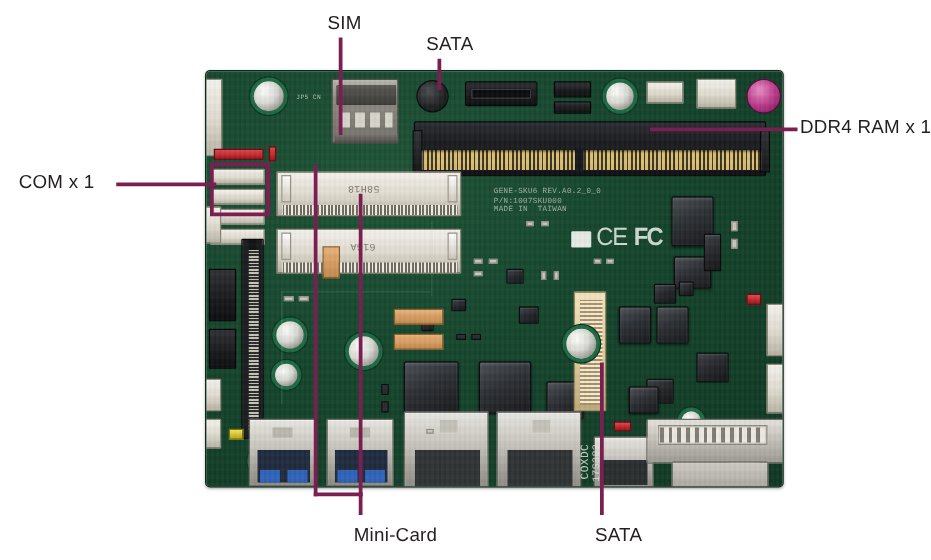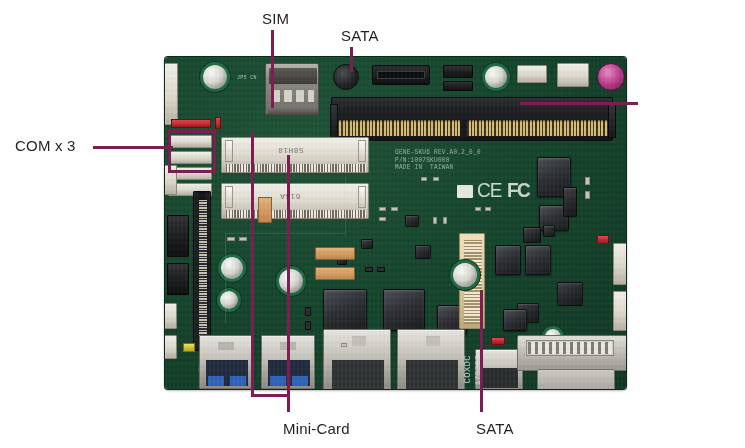--- a/index.html
+++ b/index.html
@@ -279,23 +279,24 @@
     <div class="p" style="left:60px;top:176px;width:1px;height:90px;background:rgba(150,200,170,.18);"></div>
     <div class="p" style="left:180px;top:120px;width:1px;height:60px;background:rgba(150,200,170,.14);"></div>
   </div>
 
   <div class="label" style="left:262px;top:10px;">SIM</div>
   <div class="lead v" style="left:271px;top:30px;height:78px;"></div>
 
   <div class="label" style="left:341px;top:27px;">SATA</div>
   <div class="lead v" style="left:350px;top:47px;height:25px;"></div>
 
+  <div class="label" style="left:640px;top:93px;">DDR4 RAM x 1</div>
   <div class="lead h" style="left:520px;top:102px;width:118px;"></div>
 
-  <div class="label" style="left:15px;top:137px;">COM x 3</div>
+  <div class="label" style="left:15px;top:137px;">COM x 1</div>
   <div class="lead h" style="left:93px;top:146px;width:80px;"></div>
   <div class="box-hl" style="left:168px;top:130px;width:48px;height:43px;"></div>
 
   <div class="lead v" style="left:251px;top:132px;height:265px;"></div>
   <div class="lead v" style="left:287px;top:155px;height:242px;"></div>
   <div class="lead h" style="left:251px;top:394px;width:39px;"></div>
   <div class="lead v" style="left:287px;top:394px;height:18px;"></div>
   <div class="label" style="left:283px;top:420px;">Mini-Card</div>
 
   <div class="lead v" style="left:480px;top:290px;height:122px;"></div>

